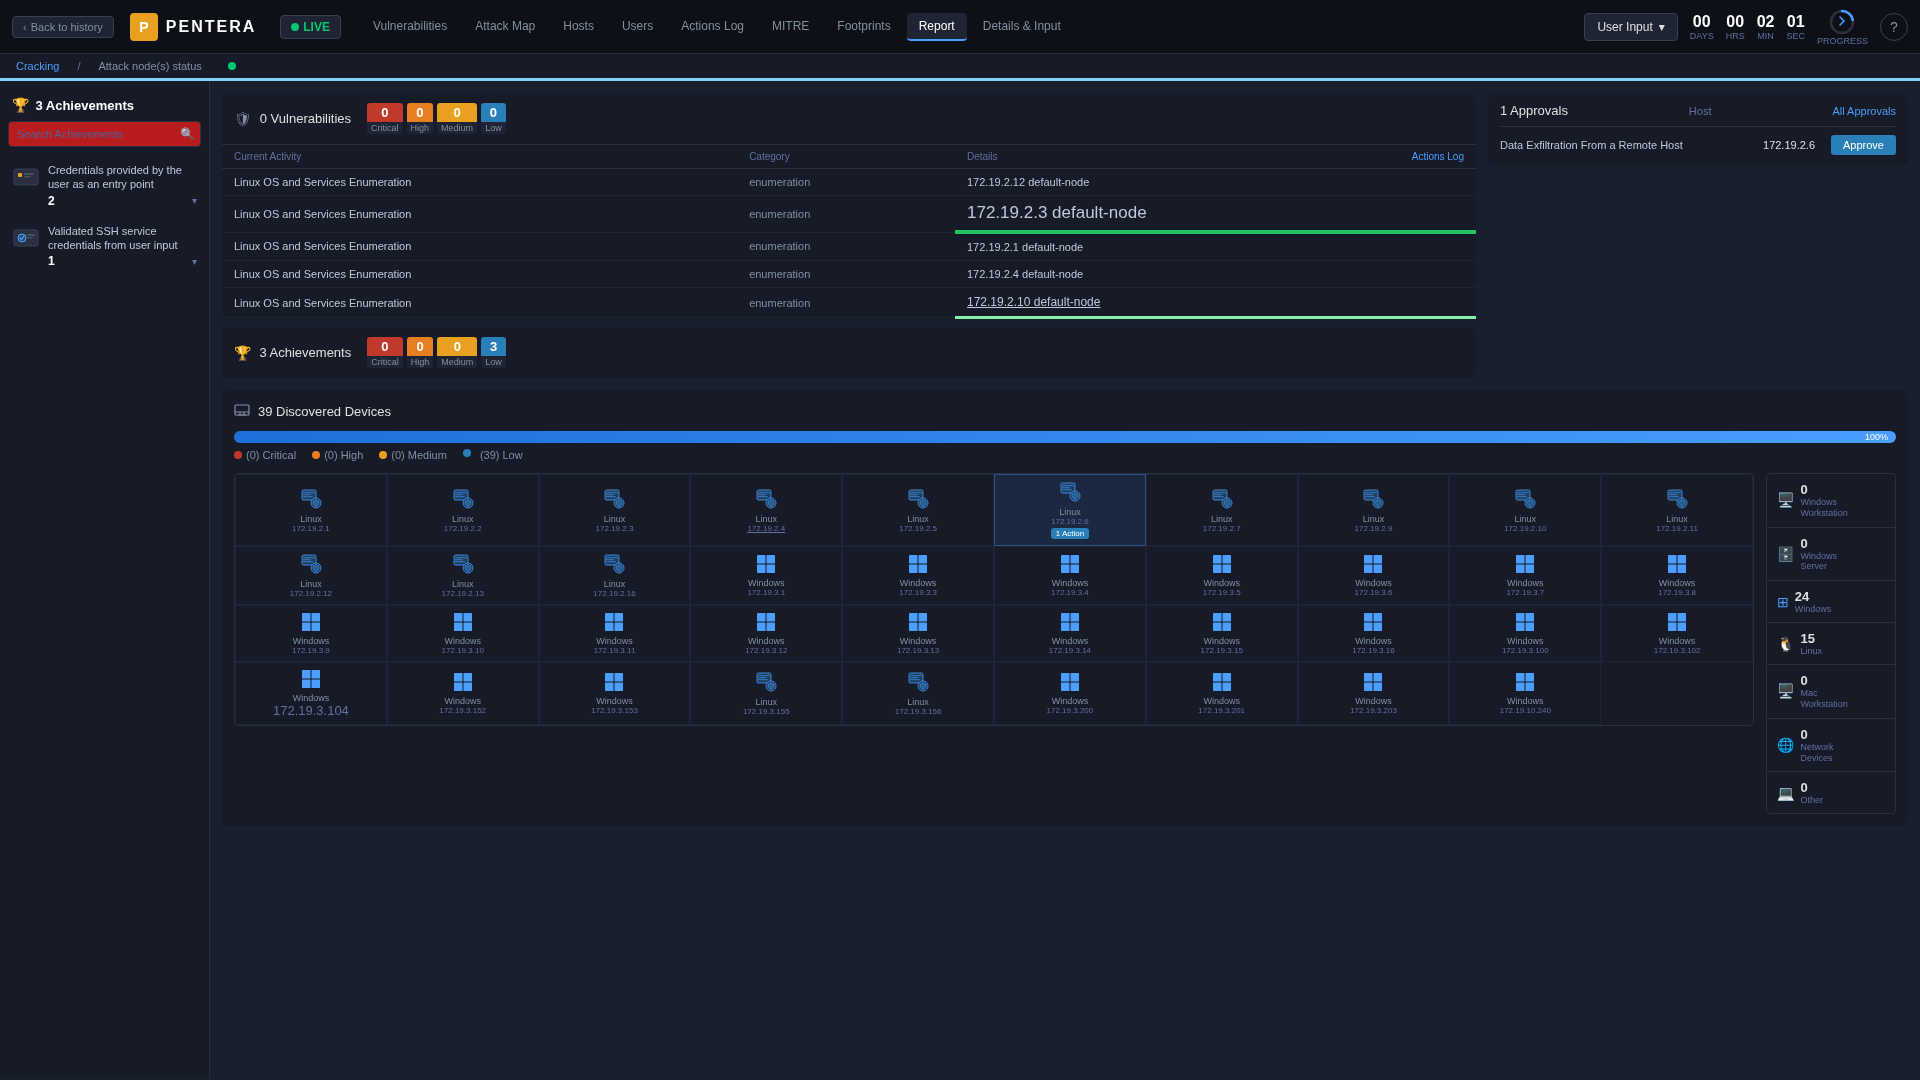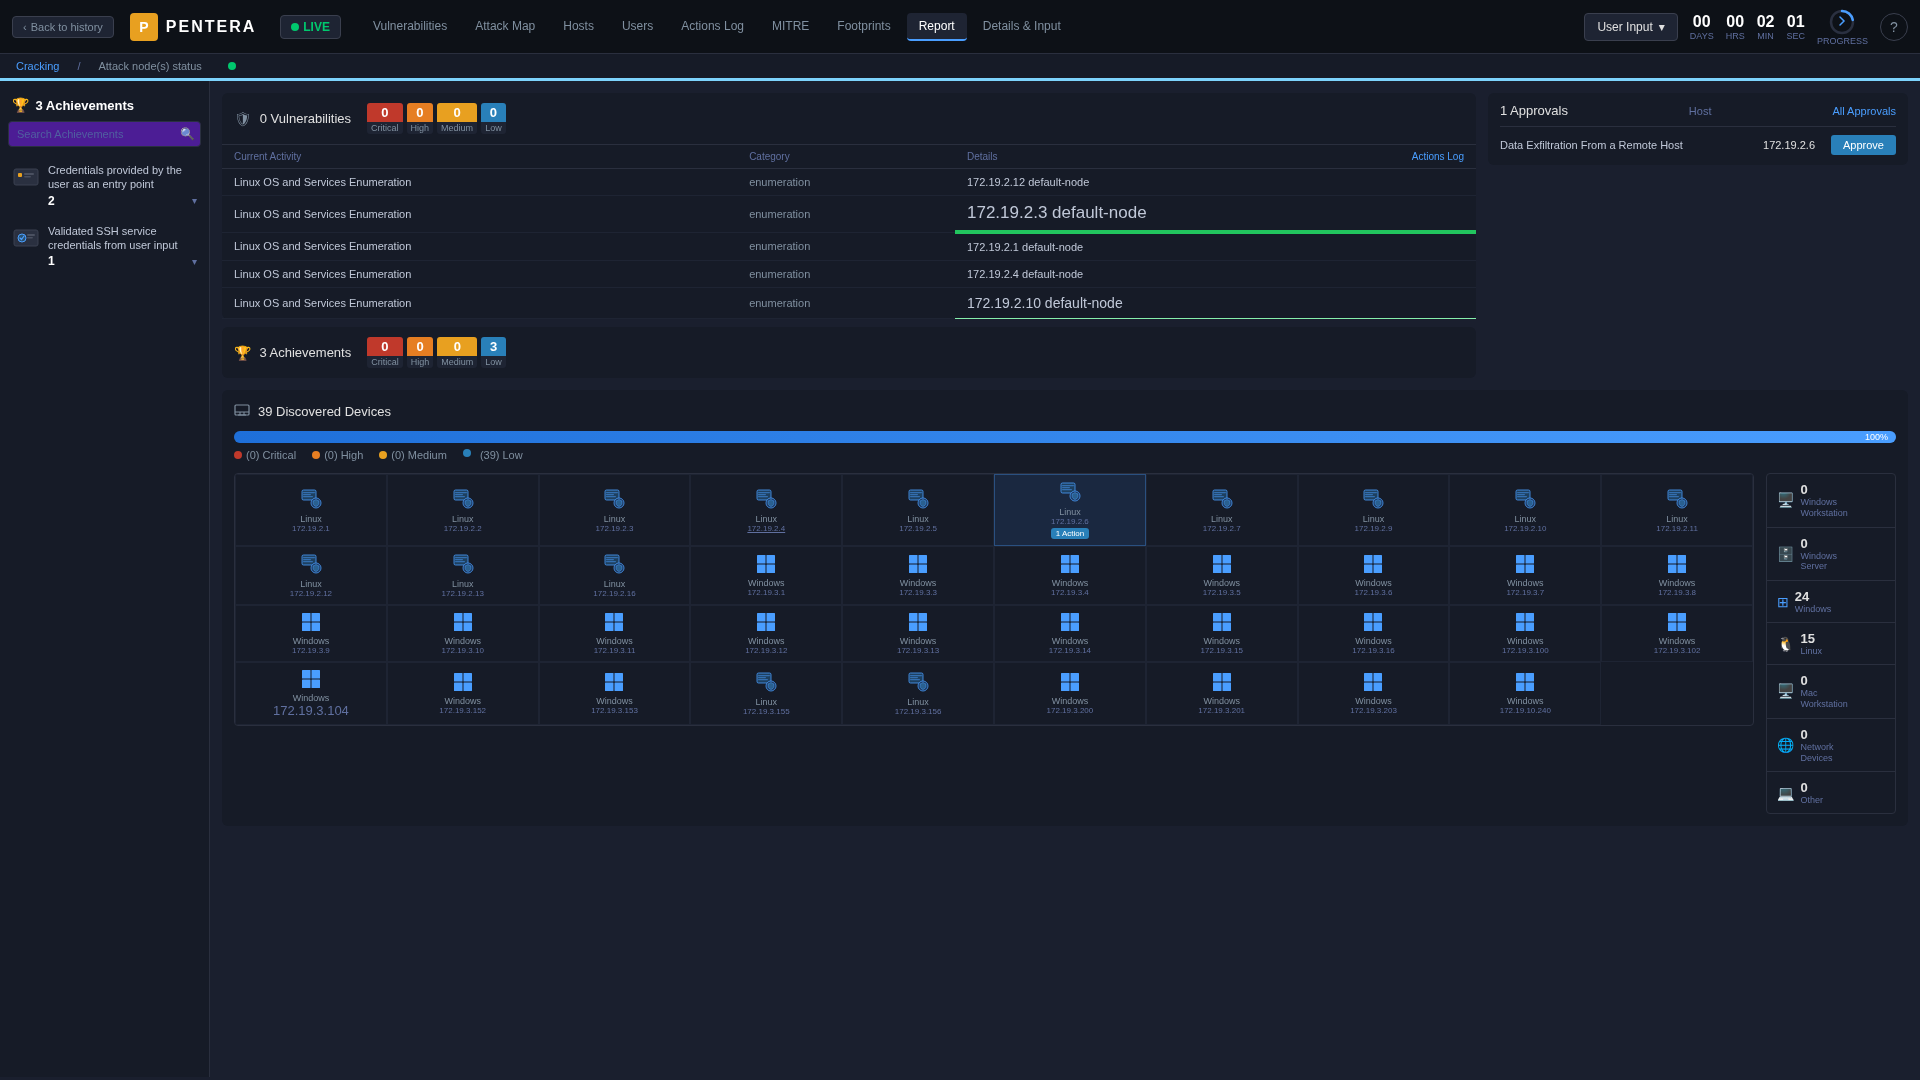--- a/index.html
+++ b/index.html
@@ -30,21 +30,21 @@
 
     
     .main-layout { display: flex; height: calc(1080px - 54px - 30px); }
 
     
     .sidebar { width: 210px; background: #161b27; border-right: 1px solid #2a2f3e; padding: 12px 0; flex-shrink: 0; }
     .sidebar-section-title { color: #8090a0; font-size: 11px; padding: 4px 12px 8px; display: flex; align-items: center; gap: 6px; }
     .achievements-count { color: #fff; font-size: 13px; font-weight: bold; }
     .trophy-icon { color: #e8a020; font-size: 14px; }
     .search-box { margin: 0 8px 8px; position: relative; }
-    .search-input { width: 100%; background: #4c1d95; border: 1px solid #2a3040; color: #e0e0e0; padding: 6px 28px 6px 8px; border-radius: 4px; font-size: 11px; }
+    .search-input { width: 100%; background: #b91c1c; border: 1px solid #2a3040; color: #e0e0e0; padding: 6px 28px 6px 8px; border-radius: 4px; font-size: 11px; }
     .search-input::placeholder { color: #5060a0; }
     .search-icon-btn { position: absolute; right: 6px; top: 50%; transform: translateY(-50%); color: #5060a0; font-size: 12px; cursor: pointer; }
 
     .achievement-item { padding: 8px 12px; cursor: pointer; display: flex; align-items: flex-start; gap: 8px; }
     .achievement-content { flex: 1; }
     .achievement-title { color: #c0c8d8; font-size: 11px; line-height: 1.3; }
     .achievement-meta { display: flex; justify-content: space-between; align-items: center; margin-top: 2px; }
     .achievement-count { color: #fff; font-size: 12px; font-weight: bold; }
     .achievement-expand { color: #6070a0; font-size: 10px; }
 
@@ -236,21 +236,21 @@
       <td style="color:#c0c8d8;font-size:11px;padding:7px 12px;border-bottom:1px solid #1e2433;" colspan="2">172.19.2.1 default-node</td>
     </tr>
                 <tr>
       <td style="color:#c0c8d8;font-size:11px;padding:7px 12px;border-bottom:1px solid #1e2433;">Linux OS and Services Enumeration</td>
       <td style="color:#8090a0;font-size:11px;padding:7px 12px;border-bottom:1px solid #1e2433;">enumeration</td>
       <td style="color:#c0c8d8;font-size:11px;padding:7px 12px;border-bottom:1px solid #1e2433;" colspan="2">172.19.2.4 default-node</td>
     </tr>
                 <tr>
       <td style="color:#c0c8d8;font-size:11px;padding:7px 12px;border-bottom:1px solid #1e2433;">Linux OS and Services Enumeration</td>
       <td style="color:#8090a0;font-size:11px;padding:7px 12px;border-bottom:1px solid #1e2433;">enumeration</td>
-      <td style="color:#c0c8d8;font-size:14px;padding:7px 12px;border-bottom:1px solid #86efac;" colspan="2">172.19.2.10 default-node</td>
+      <td style="color:#c0c8d8;font-size:12px;padding:7px 12px;border-bottom:3px solid #86efac;text-decoration:underline;" colspan="2">172.19.2.10 default-node</td>
     </tr>
               </tbody>
           </table>
         </div>
 
         <div style="background:#161b27;border-radius:6px;margin-top:8px;padding:10px 12px;">
           <div style="display:flex;align-items:center;gap:8px;">
             <span style="color:#e8a020;font-size:14px;">🏆</span>
             <span style="color:#e0e0e0;font-size:13px;font-weight:500;">3 Achievements</span>
             <div style="display:flex;gap:4px;margin-left:8px;">

